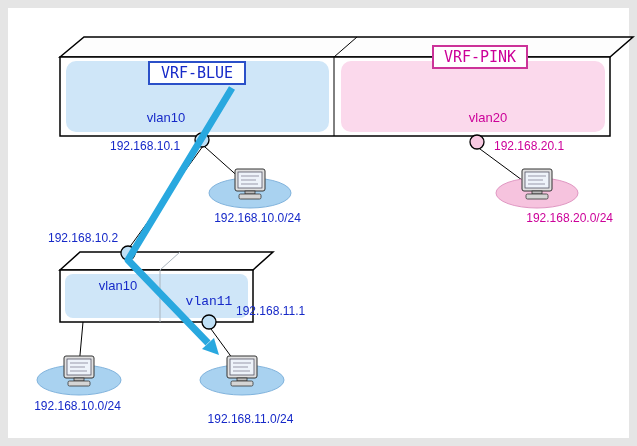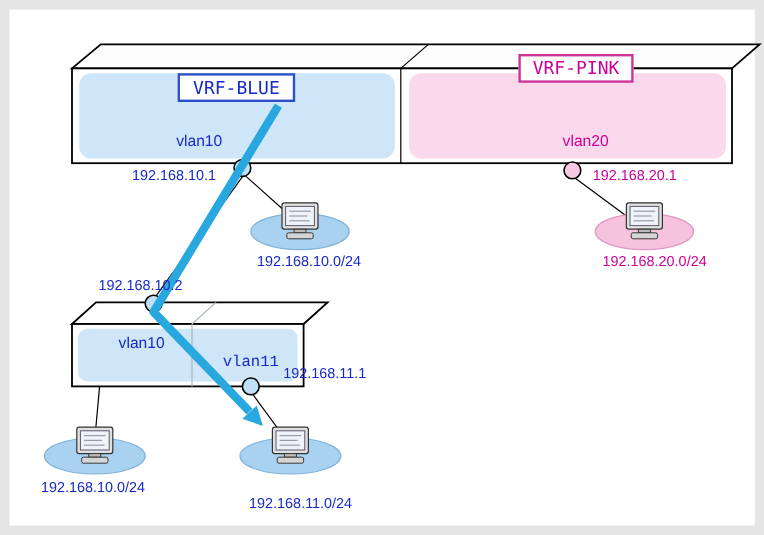--- a/index.html
+++ b/index.html
@@ -102,23 +102,23 @@
 
   <div class="vrf-title blue-box" style="left:148px; top:61px; width:98px;">VRF-BLUE</div>
   <div class="vrf-title pink-box" style="left:432px; top:45px; width:96px;">VRF-PINK</div>
 
   <div class="lbl vlan blue" style="left:138px; top:111px; width:56px;">vlan10</div>
   <div class="lbl blue" style="left:110px; top:139px;">192.168.10.1</div>
   <div class="lbl vlan pink" style="left:460px; top:111px; width:56px;">vlan20</div>
   <div class="lbl pink" style="left:494px; top:139px;">192.168.20.1</div>
 
   <div class="lbl net blue" style="left:200px; top:211px; width:115px;">192.168.10.0/24</div>
-  <div class="lbl net pink" style="left:488px; top:211px; width:115px;">192.168.20.0/24</div>
+  <div class="lbl net pink" style="left:498px; top:211px; width:115px;text-align:right;">192.168.20.0/24</div>
 
-  <div class="lbl blue" style="left:48px; top:231px;margin-left:34px;">192.168.10.2</div>
+  <div class="lbl blue" style="left:48px; top:231px;">192.168.10.2</div>
   <div class="lbl vlan blue" style="left:90px; top:279px; width:56px;">vlan10</div>
   <div class="lbl vlan blue" style="left:181px; top:295px; width:56px;font-family:Liberation Mono, monospace;">vlan11</div>
   <div class="lbl blue" style="left:224px; top:304px;margin-left:12px;">192.168.11.1</div>
 
   <div class="lbl net blue" style="left:20px; top:399px; width:115px;">192.168.10.0/24</div>
   <div class="lbl net blue" style="left:193px; top:399px; width:115px;margin-top:13px;">192.168.11.0/24</div>
 
 </div>
 
 </body></html>

